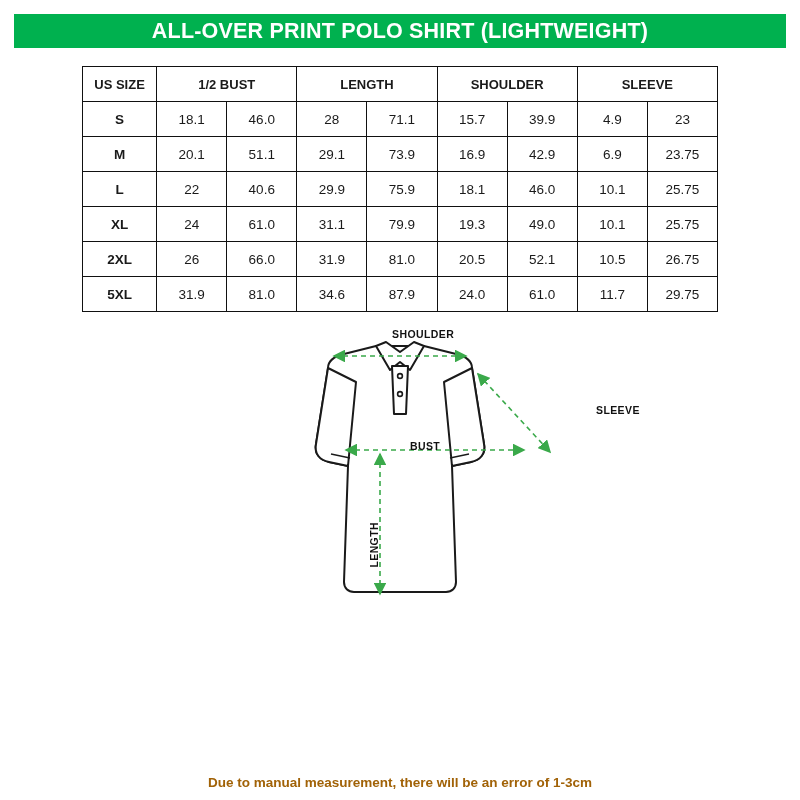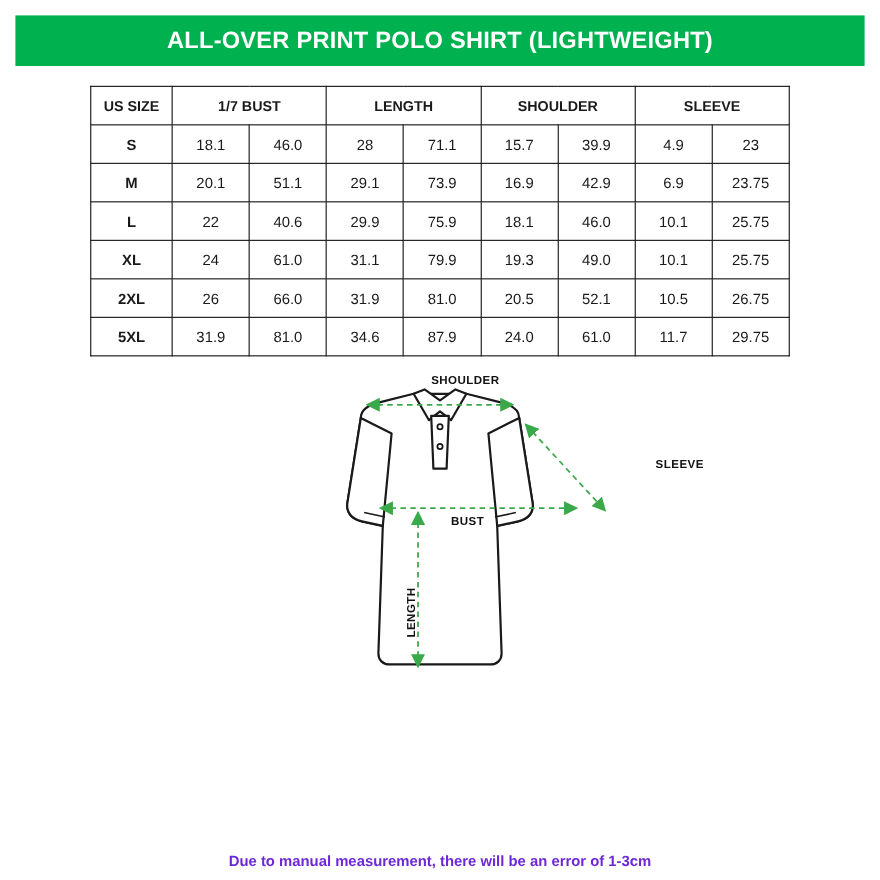--- a/index.html
+++ b/index.html
@@ -19,21 +19,21 @@
     position: relative;
     width: 800px;
     height: 800px;
     box-sizing: border-box;
     padding: 0;
   }
 
   
   .header-banner {
     margin: 14px 14px 0 14px;
-    height: 46px;
+    height: 34px;
     background: #00b14f;
     display: flex;
     align-items: center;
     justify-content: center;
   }
   .header-title {
     color: #ffffff;
     font-size: 21.5px;
     font-weight: bold;
     letter-spacing: 0.2px;
@@ -85,36 +85,36 @@
   }
   .diagram-label {
     position: absolute;
     font-size: 10.5px;
     font-weight: bold;
     letter-spacing: 0.4px;
     color: #111111;
   }
   .lbl-shoulder { left: 312px; top: 2px; }
   .lbl-sleeve { left: 516px; top: 78px; }
-  .lbl-bust { left: 330px; top: 114px; margin-top: 16px; }
+  .lbl-bust { left: 330px; top: 114px; }
   .lbl-length {
     left: 288px;
     top: 196px;
     writing-mode: vertical-rl;
     transform: rotate(180deg);
   }
 
   
   .footer-note {
     position: absolute;
     left: 0;
     right: 0;
     bottom: 24px;
     text-align: center;
-    color: #6d28d9;
+    color: #a16207;
     font-size: 13.5px;
     font-weight: bold;
   }
 </style>
 </head>
 <body>
 
 <div class="page">
 
   <div class="header-banner">
@@ -130,21 +130,21 @@
         <col class="col-num">
           <col class="col-num">
           <col class="col-num">
         <col class="col-num">
           <col class="col-num">
           <col class="col-num">
       </colgroup>
       <thead>
         <tr>
           <th>US SIZE</th>
-          <th colspan="2">1/7 BUST</th>
+          <th colspan="2">1/2 BUST</th>
           <th colspan="2">LENGTH</th>
           <th colspan="2">SHOULDER</th>
           <th colspan="2">SLEEVE</th>
         </tr>
       </thead>
       <tbody>
         <tr>
           <td class="size-label">S</td>
           <td class="val">18.1</td>
           <td class="val">46.0</td>

